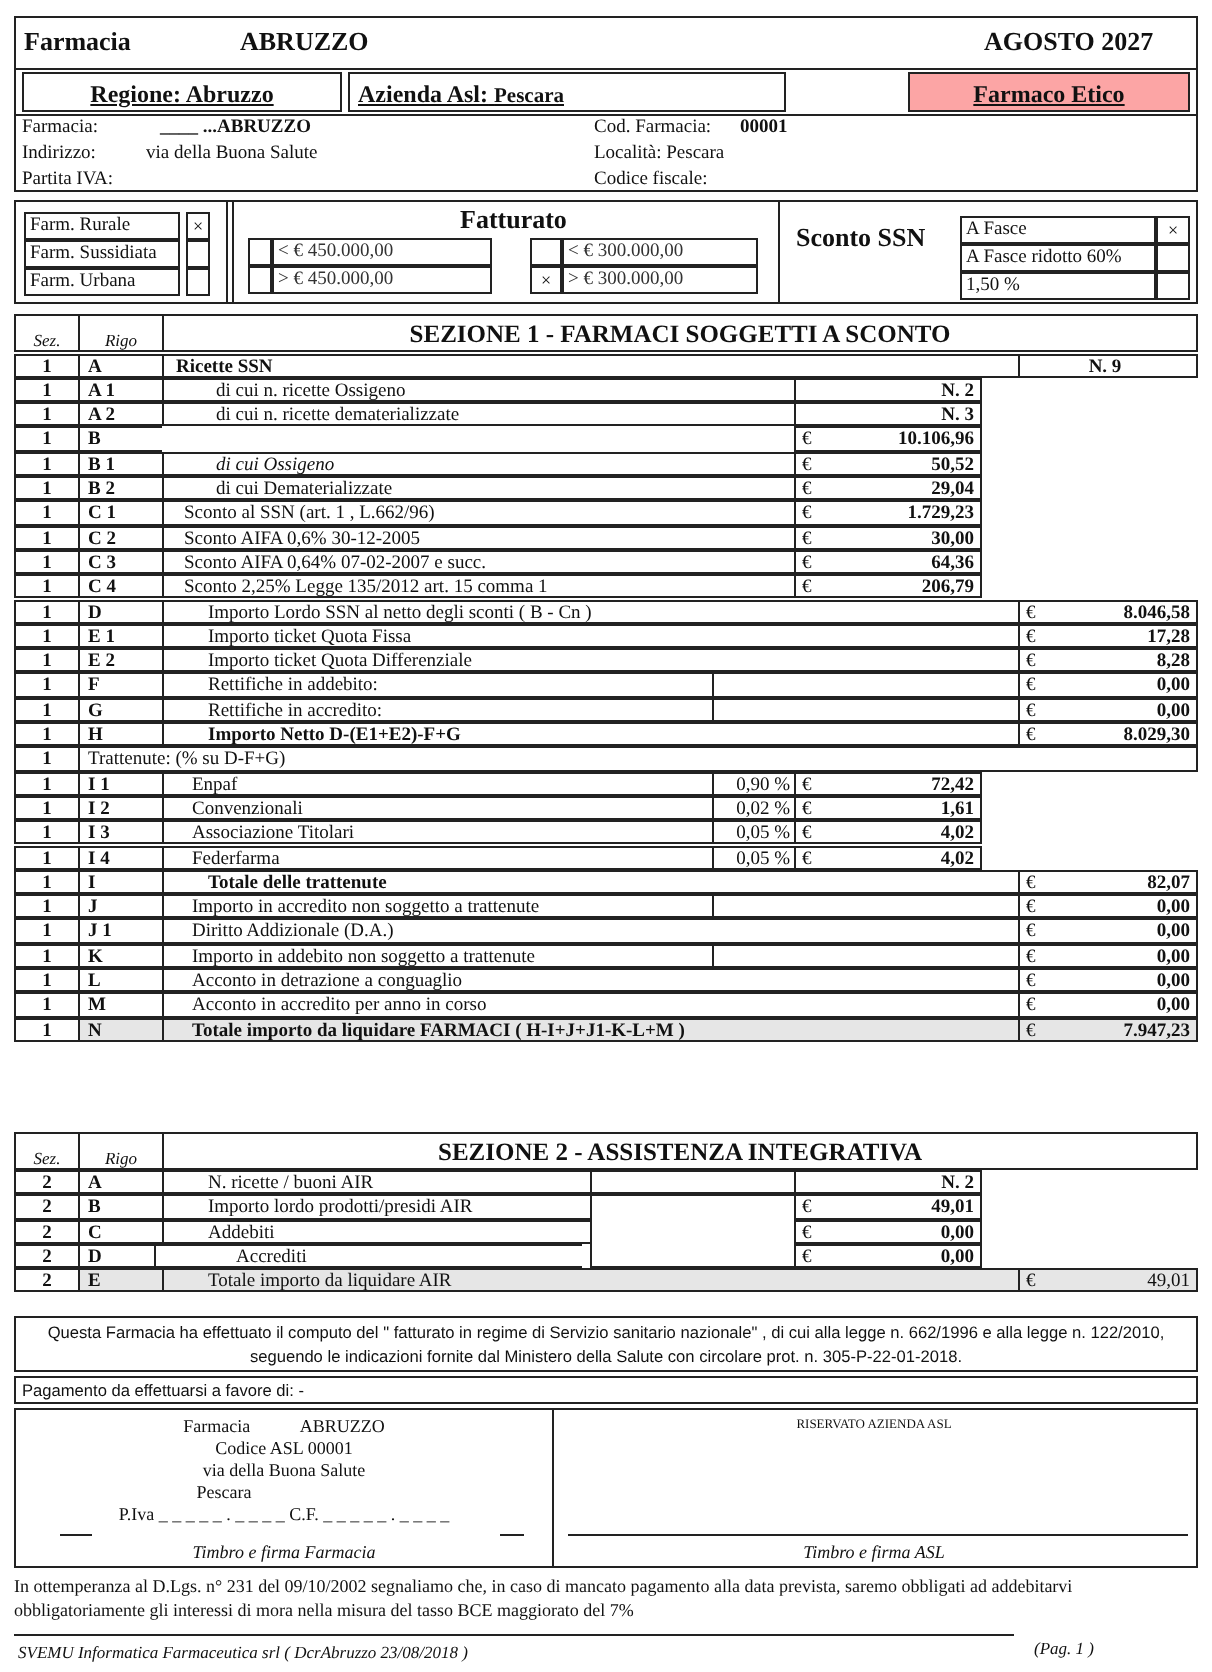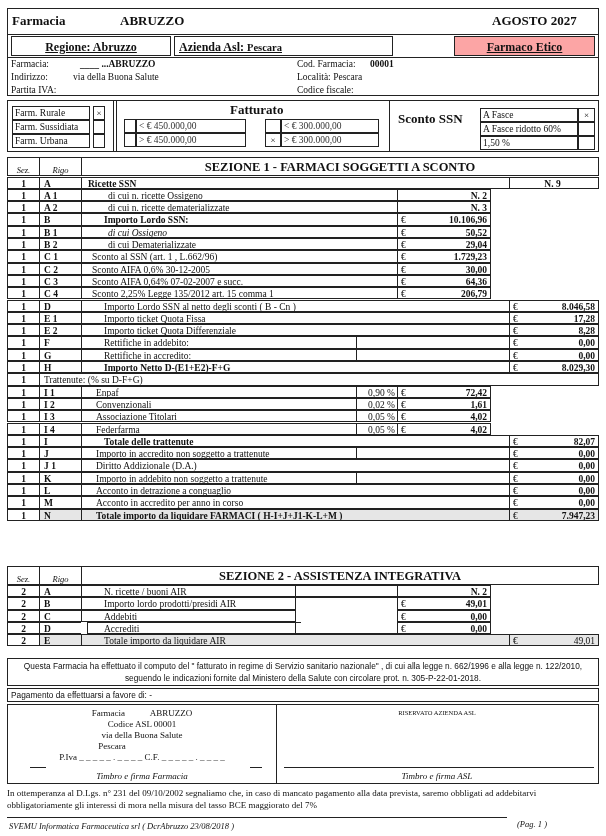--- a/index.html
+++ b/index.html
@@ -110,21 +110,20 @@
     </div>
     <div class="row" style="top:201.10000000000002px;">
       <div class="c-sez">1</div>
       <div class="c-rigo">A 2</div>
       <div style="left:74px;width:316px;padding-left:26px;">di cui n. ricette dematerializzate</div>
       <div class="num" style="left:390px;width:94px;border-right:1px solid #222">N. 3</div>
     </div>
     <div class="row" style="top:213.40000000000003px;">
       <div class="c-sez">1</div>
       <div class="c-rigo">B</div>
-      <div style="left:74px;width:316px;padding-left:22px;font-weight:bold;">Importo Lordo SSN:</div>
       <div class="num" style="left:390px;width:94px;border-right:1px solid #222"><div class="euro" style="position:absolute;left:3px;top:0">€</div><span>10.106,96</span></div>
     </div>
     <div class="row" style="top:225.70000000000005px;">
       <div class="c-sez">1</div>
       <div class="c-rigo">B 1</div>
       <div style="left:74px;width:316px;padding-left:26px;font-style:italic;">di cui Ossigeno</div>
       <div class="num" style="left:390px;width:94px;border-right:1px solid #222"><div class="euro" style="position:absolute;left:3px;top:0">€</div><span>50,52</span></div>
     </div>
     <div class="row" style="top:238.00000000000006px;">
       <div class="c-sez">1</div>
@@ -295,21 +294,21 @@
     <div class="row" style="top:609.5999999999999px;">
       <div class="c-sez">2</div>
       <div class="c-rigo">C</div>
       <div style="left:74px;width:214px;padding-left:22px">Addebiti</div>
       <div style="left:288px;width:102px;border-bottom:none;border-top:none;"></div>
       <div class="num" style="left:390px;width:94px;border-right:1px solid #222"><div class="euro" style="position:absolute;left:3px;top:0">€</div><span>0,00</span></div>
     </div>
     <div class="row" style="top:621.8999999999999px;">
       <div class="c-sez">2</div>
       <div class="c-rigo">D</div>
-      <div style="left:80px;width:214px;padding-left:16px">Accrediti</div>
+      <div style="left:70px;width:214px;padding-left:40px">Accrediti</div>
       <div style="left:288px;width:102px;border-top:none;"></div>
       <div class="num" style="left:390px;width:94px;border-right:1px solid #222"><div class="euro" style="position:absolute;left:3px;top:0">€</div><span>0,00</span></div>
     </div>
     <div class="row" style="top:634.1999999999998px;">
       <div class="c-sez">2</div>
       <div class="c-rigo shade">E</div>
       <div class="shade" style="left:74px;width:428px;padding-left:22px">Totale importo da liquidare  AIR</div>
       <div class="num shade" style="left:502px;width:90px;border-right:1px solid #222;font-weight:normal"><div class="euro" style="position:absolute;left:3px;top:0">€</div><span>49,01</span></div>
     </div>
   </div>

